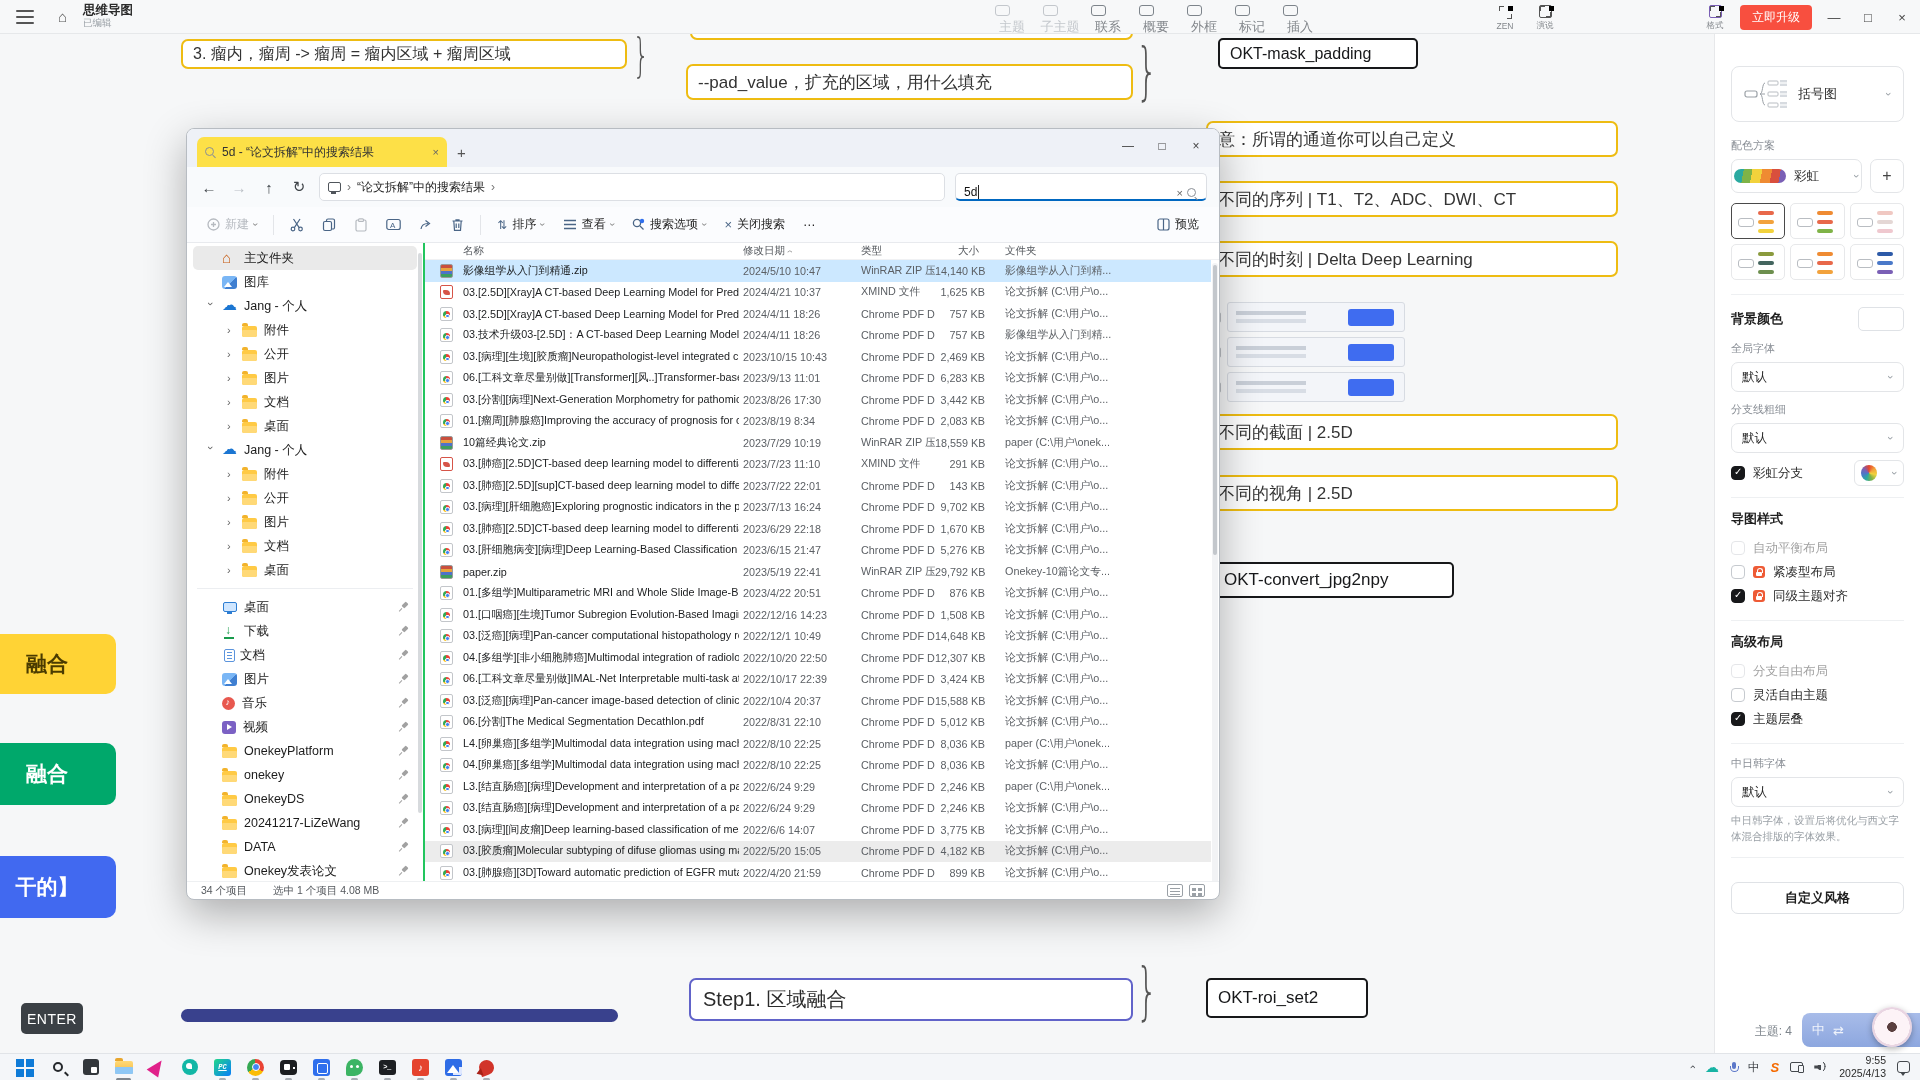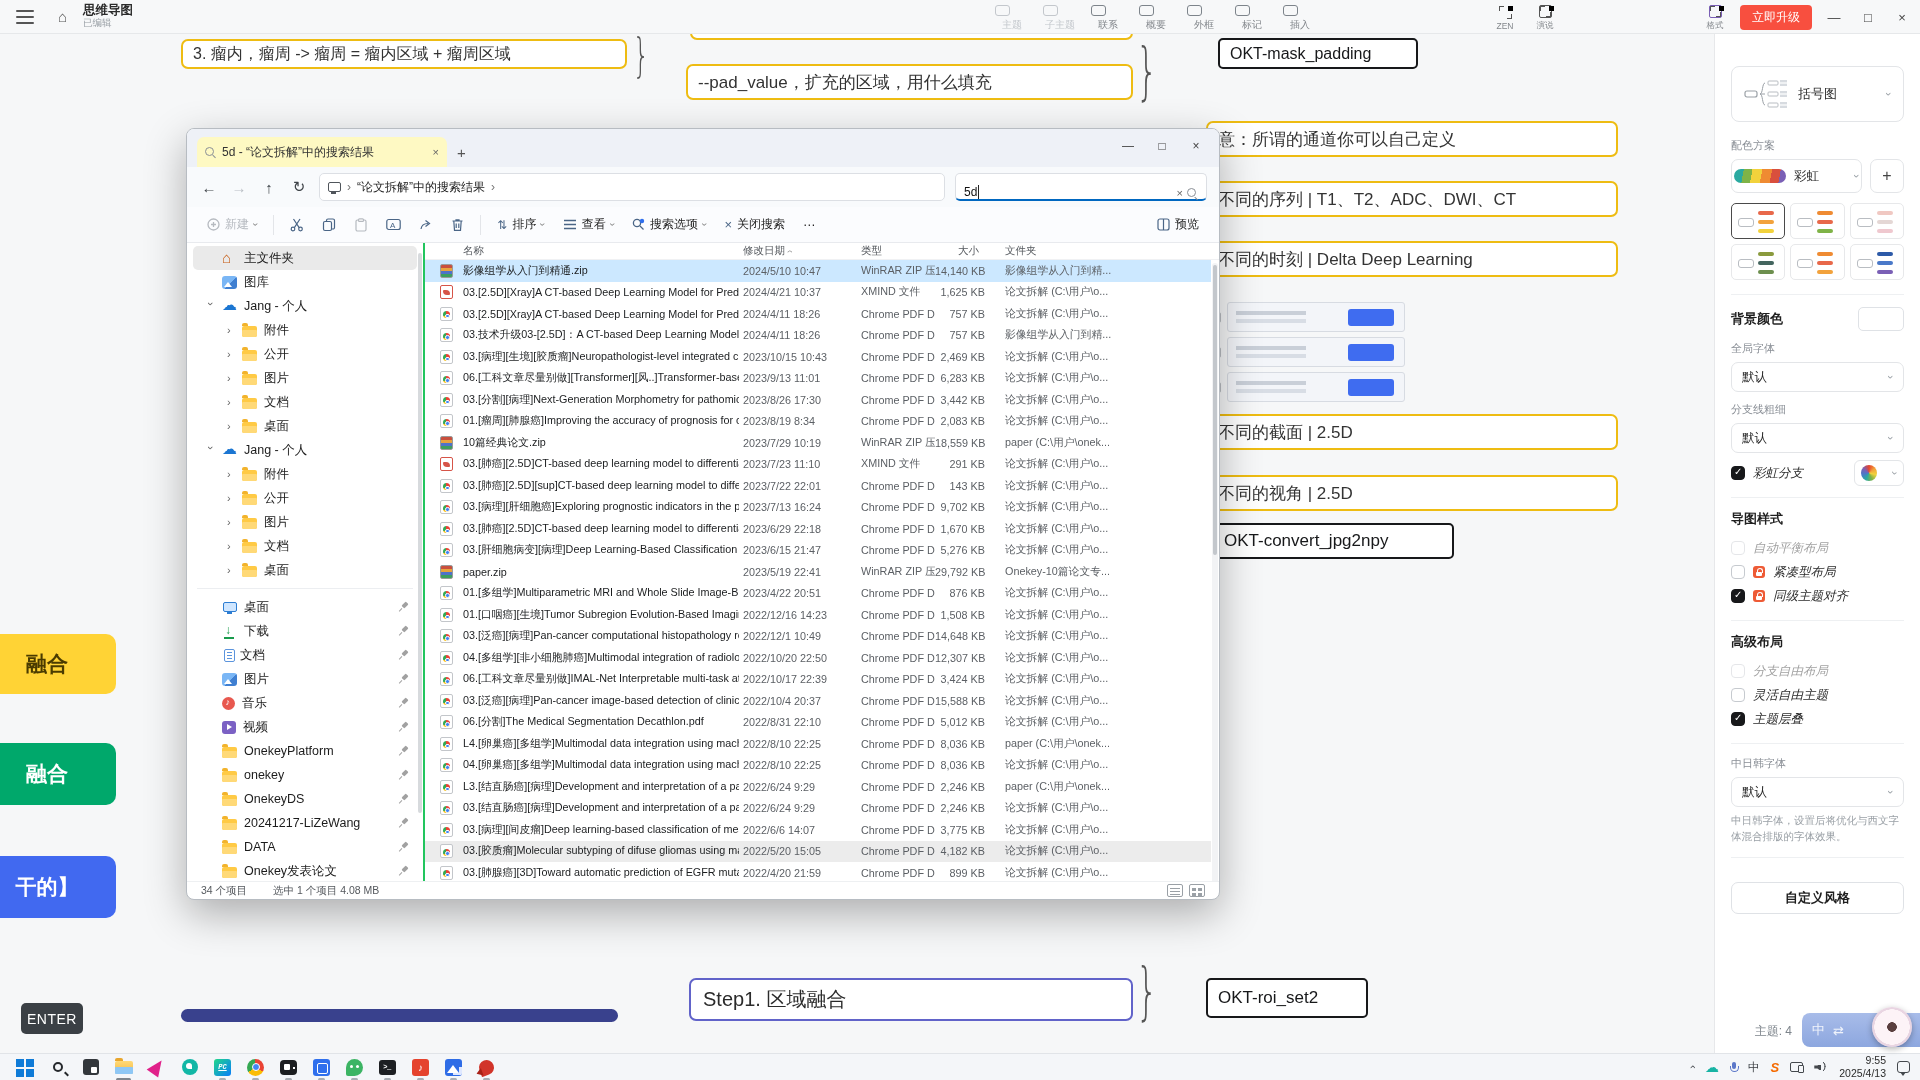--- a/index.html
+++ b/index.html
@@ -10,21 +10,21 @@
   .hambtn i{height:2px;background:#555;border-radius:1px;}
   .homebtn{margin-left:24px;font-size:15px;color:#555;}
   #titleblk{margin-left:16px;line-height:1.1;}
   #titleblk .t1{font-size:12.5px;font-weight:bold;color:#2b2b2b;}
   #titleblk .t2{font-size:9.5px;color:#9aa0a6;}
   #htools{position:absolute;left:985px;top:1px;display:flex;align-items:flex-start;gap:14px;}
   .hicon{display:flex;flex-direction:column;align-items:center;width:34px;cursor:pointer;}
   .hicon .hig{width:15px;height:11px;border:1.6px solid #7d8априсутств;margin-top:4px;}
   .hicon .hig{border:1.6px solid #7d848b;border-radius:3px;margin-top:4px;}
   .hicon.dis .hig{border-color:#c3c7cc;}
-  .hicon .hlab{font-size:10px;color:#83878c;margin-top:2px;white-space:nowrap;margin-left:20px;}
+  .hicon .hlab{font-size:13px;color:#83878c;margin-top:2px;white-space:nowrap;margin-left:20px;}
   .hicon.dis .hlab{color:#c3c7cc;}
   #hright{position:absolute;right:6px;top:0;height:34px;display:flex;align-items:center;gap:10px;}
   .zenbox{display:flex;flex-direction:column;align-items:center;width:30px;cursor:pointer;}
   .zeni{width:13px;height:13px;position:relative;margin-top:3px;}
   .zeni::before,.zeni::after{content:"";position:absolute;width:4px;height:4px;}
   .zeni::before{left:0;top:0;border-left:1.6px solid #555;border-top:1.6px solid #555;box-shadow:9px 0 0 -0px;}
   .zeni::after{right:0;bottom:0;border-right:1.6px solid #555;border-bottom:1.6px solid #555;}
   .zlab{font-size:8.5px;color:#83878c;margin-top:2px;}
   #upgbtn{background:#f84f3f;color:#fff;font-size:12px;padding:4px 12px;border-radius:4px;cursor:pointer;white-space:nowrap;}
   .wc{font-size:13px;color:#444;width:24px;text-align:center;cursor:pointer;}
@@ -39,21 +39,21 @@
   #stepnode{position:absolute;left:689px;top:944px;width:444px;height:43px;background:#fff;border:2px solid #6163c9;border-radius:7px;display:flex;align-items:center;padding:0 12px;font-size:20px;color:#2b2b2b;}
   .diagrow{position:absolute;display:flex;align-items:center;gap:6px;}
   .diagrow .cb0{width:11px;height:11px;border:1px solid #b9bdc2;background:#fff;border-radius:2px;}
   .minicard{width:178px;height:30px;background:#f3f5f9;border:1px solid #d7dbe2;border-radius:3px;position:relative;}
   .minicard::before{content:"";position:absolute;left:8px;top:8px;width:70px;height:4px;background:#c9cfd8;box-shadow:0 8px 0 #d8dde5;}
   .minicard::after{content:"";position:absolute;right:10px;top:6px;width:46px;height:17px;background:#3f6cf0;border-radius:3px;}
   #cursor{position:absolute;left:600px;top:328px;z-index:30;}
   
   #explorer{position:absolute;left:186px;top:128px;width:1034px;height:772px;background:#fff;border-radius:8px;border:1px solid #b7bcc2;box-shadow:0 14px 42px rgba(0,0,0,.3);z-index:20;overflow:hidden;display:flex;flex-direction:column;}
   #tabstrip{height:38px;background:#eef1f7;display:flex;align-items:flex-end;position:relative;}
-  #etab{margin-left:10px;height:30px;width:250px;background:#fef9c3;border-radius:7px 7px 0 0;display:flex;align-items:center;padding:0 8px;gap:6px;}
+  #etab{margin-left:10px;height:30px;width:250px;background:#fde047;border-radius:7px 7px 0 0;display:flex;align-items:center;padding:0 8px;gap:6px;}
   #etab .ttl{font-size:12px;color:#333;white-space:nowrap;overflow:hidden;flex:1;}
   .micon{width:11px;height:11px;position:relative;flex:none;}
   .micon::before{content:"";position:absolute;left:0;top:0;width:7px;height:7px;border:1.4px solid #8a8f96;border-radius:50%;}
   .micon::after{content:"";position:absolute;right:0;bottom:0;width:4px;height:1.4px;background:#8a8f96;transform:rotate(45deg);}
   .xsm{font-size:11px;color:#666;cursor:pointer;}
   #newtab{font-size:15px;color:#555;margin-left:10px;margin-bottom:6px;cursor:pointer;}
   #ewc{position:absolute;right:8px;top:6px;display:flex;gap:4px;}
   #ewc span{width:30px;height:22px;display:flex;align-items:center;justify-content:center;font-size:12px;color:#444;cursor:pointer;border-radius:4px;}
   #addr{height:40px;background:#f8fafc;display:flex;align-items:center;padding:0 12px;gap:10px;}
   .navarr{font-size:15px;color:#3f4449;cursor:pointer;width:20px;text-align:center;}
@@ -162,21 +162,21 @@
   .tile:nth-child(4)::after{background:#8a9a3d;box-shadow:0 9px 0 #43655e,0 18px 0 #6d8f4e;}
   .tile:nth-child(5)::after{background:#ef8b32;box-shadow:0 9px 0 #e8684a,0 18px 0 #f2a23c;}
   .tile:nth-child(6)::after{background:#2d5aa8;box-shadow:0 9px 0 #4a79c9,0 18px 0 #7a5fb5;}
   .pdivide{height:1px;background:#eef0f2;margin:12px 0;}
   .bgrow{display:flex;align-items:center;justify-content:space-between;}
   .bgrow .bt{font-size:13px;font-weight:bold;color:#1f1f1f;}
   #bgswatch{width:46px;height:24px;border:1px solid #dfe2e6;border-radius:5px;background:#fff;cursor:pointer;}
   .ddrow{border:1px solid #e3e5e8;border-radius:7px;height:30px;display:flex;align-items:center;padding:0 10px;margin-bottom:4px;cursor:pointer;}
   .ddrow .dv{flex:1;font-size:12.5px;color:#2b2b2b;}
   .ddrow .dn{color:#9aa0a6;font-size:11px;transform:rotate(90deg);}
-  .prow{display:flex;align-items:center;gap:8px;height:24px;cursor:pointer;font-style:italic;}
+  .prow{display:flex;align-items:center;gap:8px;height:24px;cursor:pointer;}
   .cbx{width:14px;height:14px;border-radius:4px;border:1.4px solid #c6cacf;background:#fff;flex:none;position:relative;}
   .prow.on .cbx{background:#17181a;border-color:#17181a;}
   .prow.on .cbx::before{content:"✓";position:absolute;left:2px;top:-1px;color:#fff;font-size:10px;}
   .prow.dis{opacity:.45;}
   .lockb{display:none;width:12px;height:12px;background:#ee5b36;border-radius:3px;position:relative;flex:none;}
   .prow.lock .lockb{display:block;}
   .lockb::before{content:"";position:absolute;left:3px;top:6px;width:6px;height:4px;background:#fff;border-radius:1px;}
   .lockb::after{content:"";position:absolute;left:3.6px;top:2.4px;width:4px;height:4px;border:1.1px solid #fff;border-bottom:none;border-radius:3px 3px 0 0;}
   .prow .plbl{font-size:12.5px;color:#2b2b2b;}
   .sect{font-size:13px;font-weight:bold;color:#1f1f1f;margin:4px 0 8px;}
@@ -329,21 +329,21 @@
     <span class="cb0"></span>
       <span class="minicard"></span>
   </div>
   <div class="diagrow" style="left:1210px;top:338px;">
     <span class="cb0"></span>
       <span class="minicard"></span>
   </div>
 
   <div class="ynode" style="left:1206px;top:380px;width:412px;height:36px;font-size:17px;">不同的截面 | 2.5D</div>
   <div class="ynode" style="left:1206px;top:441px;width:412px;height:36px;font-size:17px;">不同的视角 | 2.5D</div>
-  <div class="knode" style="left:1212px;top:489px;width:242px;height:36px;font-size:17px;">OKT-convert_jpg2npy</div>
+  <div class="knode" style="left:1212px;top:528px;width:242px;height:36px;font-size:17px;">OKT-convert_jpg2npy</div>
 
   <div class="fillnode" style="left:-22px;top:600px;width:138px;height:60px;background:#ffd335;color:#4a3b00;">融合</div>
   <div class="fillnode" style="left:-22px;top:709px;width:138px;height:62px;background:#00a86b;">融合</div>
   <div class="fillnode" style="left:-22px;top:822px;width:138px;height:62px;background:#4169f0;">干的】</div>
 
   <div id="enterbadge">ENTER</div>
   <div id="darkbar"></div>
   <div id="stepnode">Step1. 区域融合</div>
   <div class="brace" style="left:1136px;top:926px;font-size:62px;">}</div>
   <div class="knode" style="left:1206px;top:944px;width:162px;height:40px;font-size:17px;">OKT-roi_set2</div>

